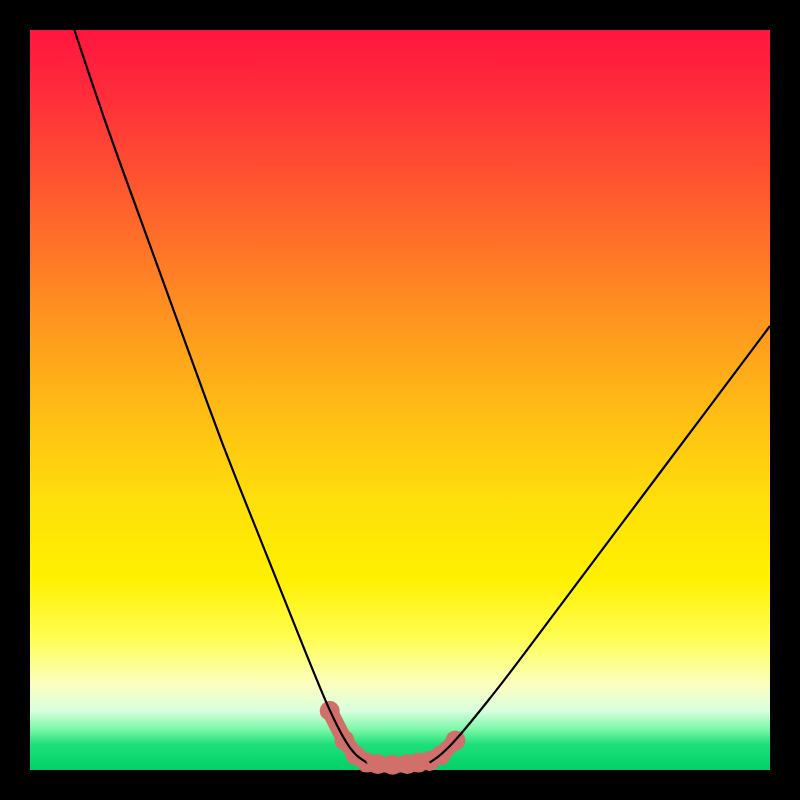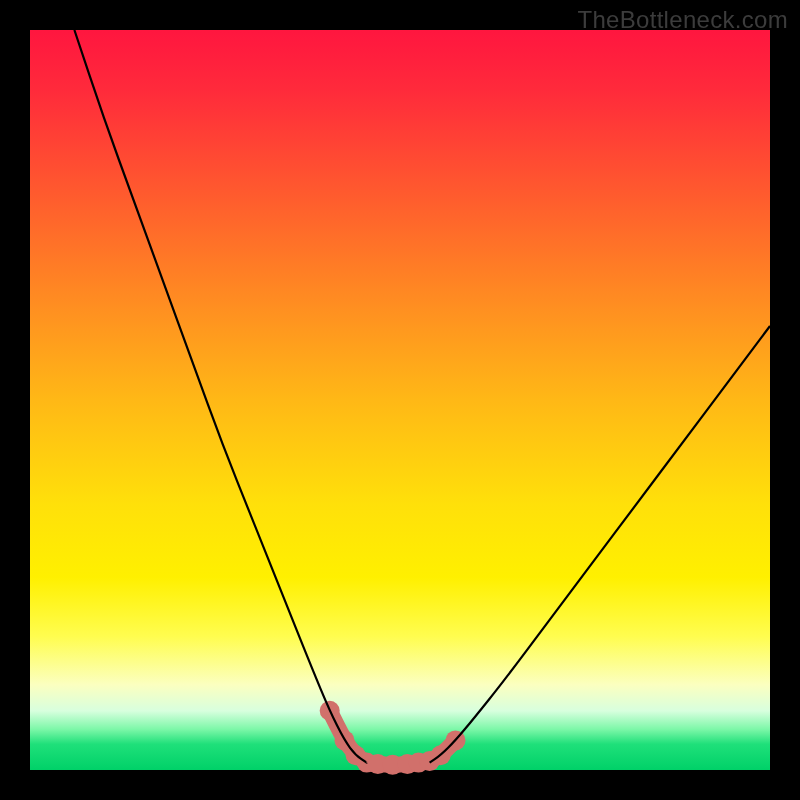--- a/index.html
+++ b/index.html
@@ -76,15 +76,14 @@
           <circle cx="388.5" cy="732.6" r="10" fill="#d1706b"></circle>
           <circle cx="399.6" cy="731.12" r="10" fill="#d1706b"></circle>
           <circle cx="410.70000000000005" cy="725.2" r="10" fill="#d1706b"></circle>
           <circle cx="425.49999999999994" cy="710.4" r="10" fill="#d1706b"></circle>
         </g>
       <path fill="none" d="M 44.4 0 Q 44.4 0 59.2 44.39999999999998 Q 74 88.79999999999995 88.80000000000001 129.49999999999994 Q 103.60000000000001 170.19999999999993 118.4 210.89999999999995 Q 133.2 251.59999999999997 148 292.29999999999995 Q 162.8 332.99999999999994 177.60000000000002 373.69999999999993 Q 192.4 414.4 207.2 451.4 Q 222 488.4 236.8 525.4 Q 251.60000000000002 562.4 266.4 599.4 Q 281.2 636.4 290.45000000000005 658.5999999999999 Q 299.70000000000005 680.8 307.1 695.5999999999999 Q 314.5 710.4 320.05 717.8 Q 325.6 725.2 331.15 728.9000000000001 T 336.7 732.6" stroke="#000000" stroke-width="2.2" stroke-linecap="butt" stroke-linejoin="round"></path>
       <path fill="none" d="M 399.6 732.6 Q 399.6 732.6 405.15000000000003 728.9000000000001 Q 410.70000000000005 725.2 418.1 717.8 Q 425.49999999999994 710.4 434.75 699.3 Q 444 688.2 458.8 669.7 Q 473.6 651.2 495.8 621.6 Q 518 592 540.2 562.4 Q 562.4 532.8 584.5999999999999 503.2 Q 606.8 473.6 629 444 Q 651.2 414.4 673.4 384.79999999999995 Q 695.5999999999999 355.2 717.8 325.6 T 740 296" stroke="#000000" stroke-width="2.2" stroke-linecap="butt" stroke-linejoin="round"></path>
     </svg>
   </div>
 
-  <div class="watermark">TheBottleneck.com</div>
 
 </div>
 
 </body></html>

